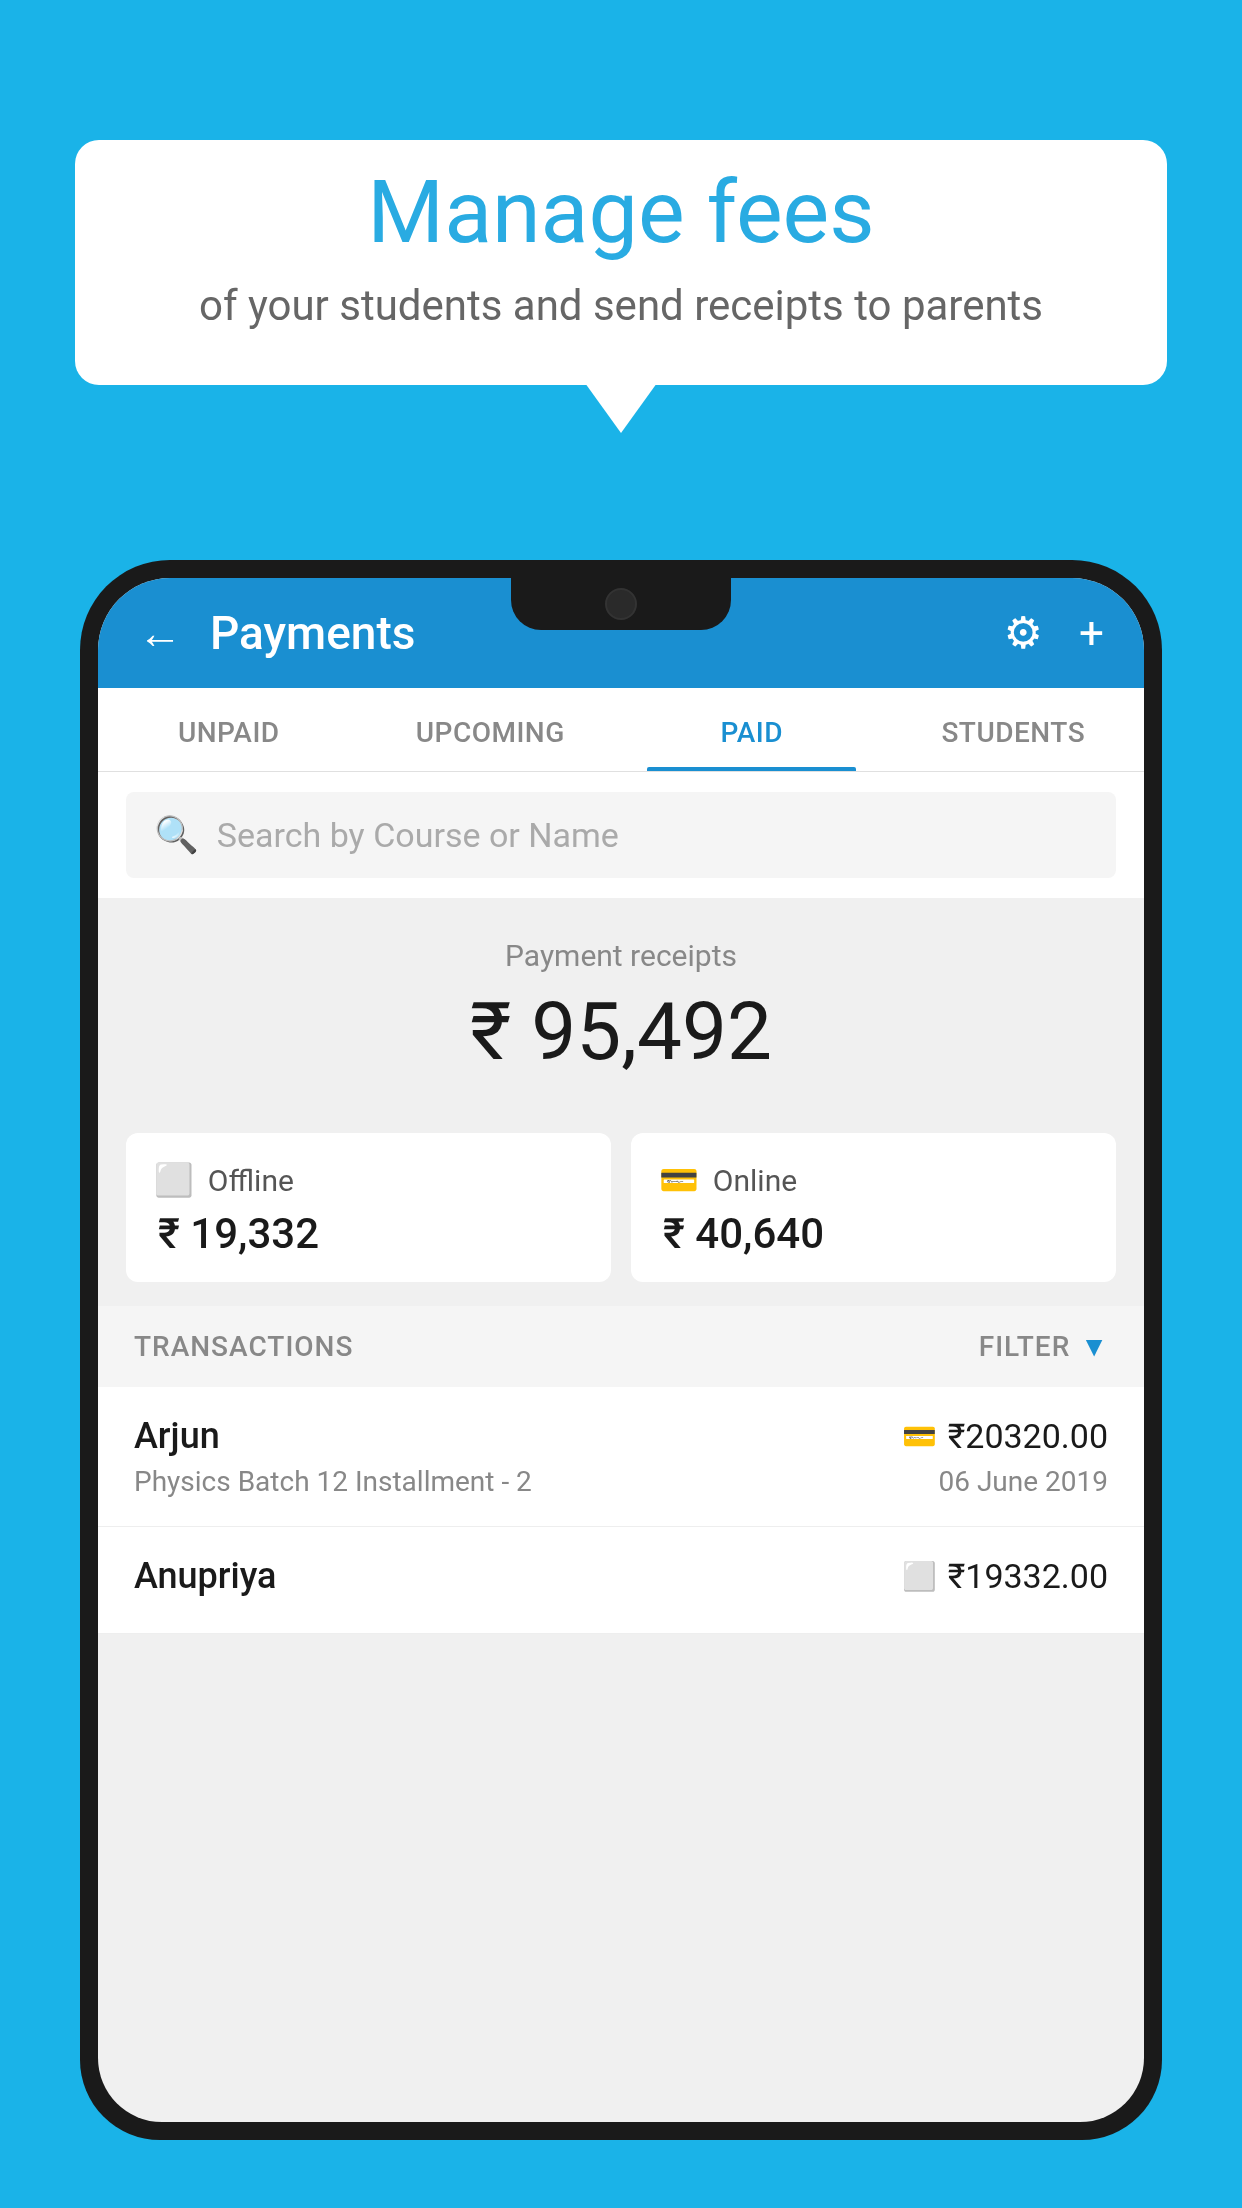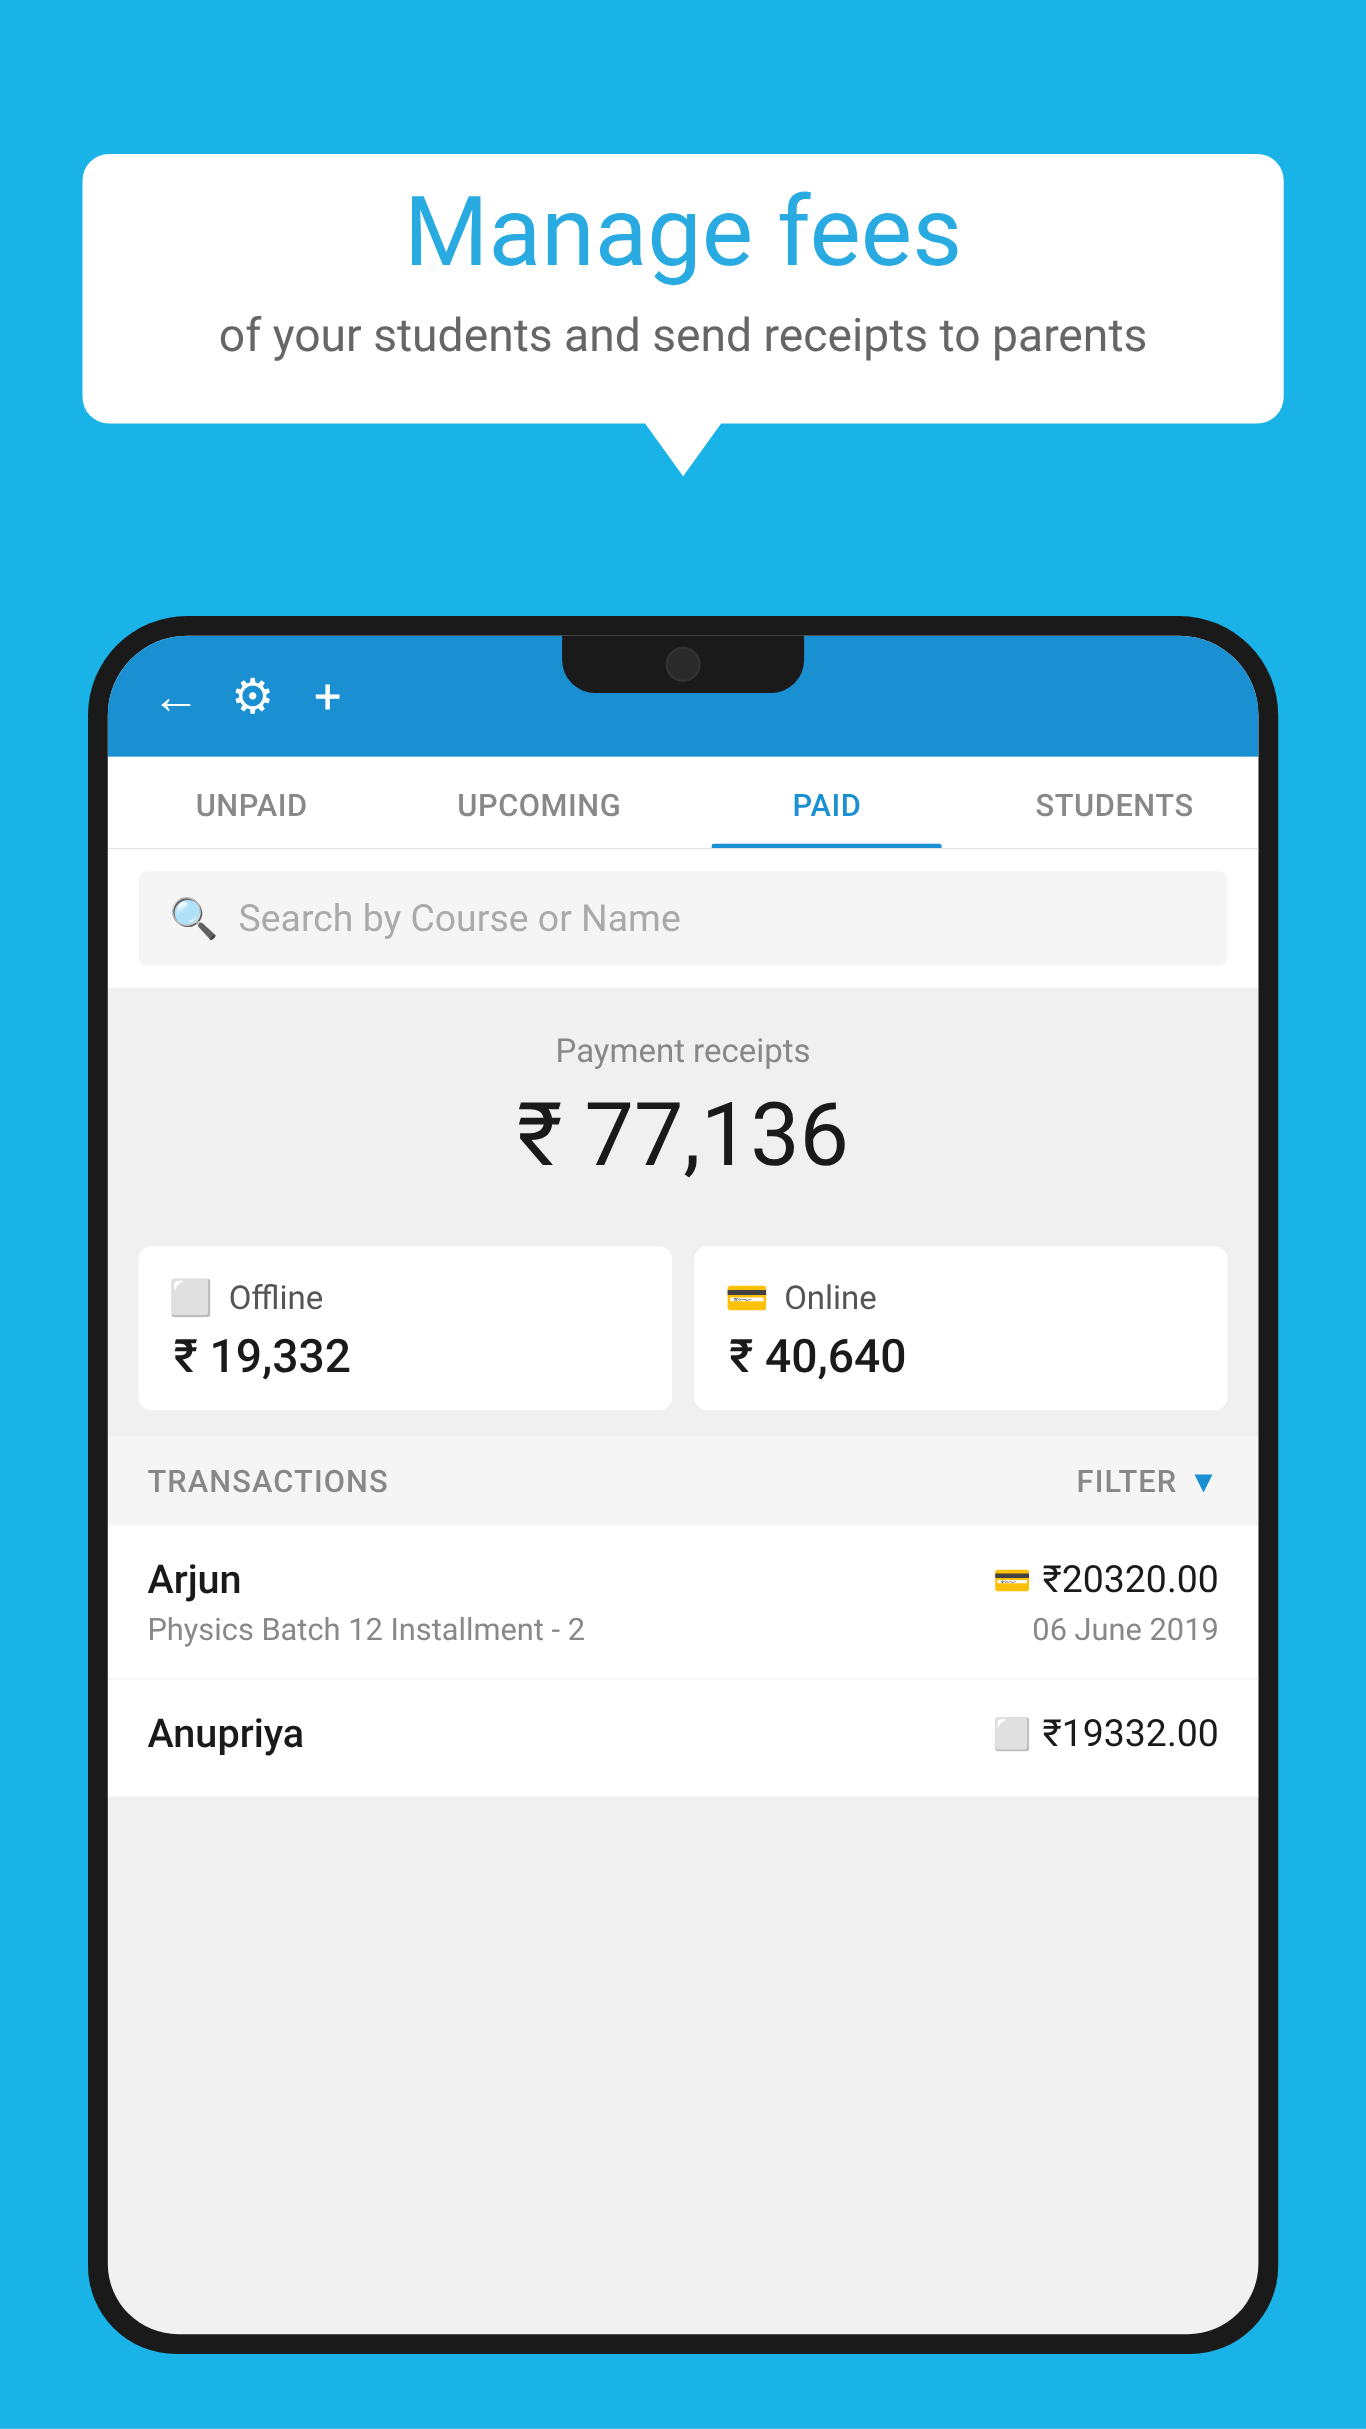--- a/index.html
+++ b/index.html
@@ -419,20 +419,21 @@
 <div class="phone-container">
   <div class="phone-frame">
     <div class="phone-notch-area">
       <div class="phone-camera"></div>
     </div>
     <div class="phone-screen">
 
 
       <div class="app-header">
         <span class="back-arrow">←</span>
+        <span class="header-title">Payments</span>
         <div class="header-actions">
           <span class="gear-icon">⚙</span>
           <span class="plus-icon">+</span>
         </div>
       </div>
 
       <div class="tabs-bar">
         <div class="tab-item">UNPAID</div>
         <div class="tab-item">UPCOMING</div>
         <div class="tab-item active">PAID</div>
@@ -441,21 +442,21 @@
 
       <div class="search-container">
         <div class="search-bar">
           <span class="search-icon-box">🔍</span>
           <span class="search-placeholder">Search by Course or Name</span>
         </div>
       </div>
 
       <div class="payment-received-section">
         <div class="payment-label">Payment receipts</div>
-        <div class="payment-amount">₹ 77,136</div>
+        <div class="payment-amount">₹ 95,492</div>
       </div>
 
       <div class="payment-cards">
         <div class="payment-card">
           <div class="card-header">
             <span class="card-icon">⬜</span>
             <span class="card-type">Offline</span>
           </div>
           <div class="card-amount">₹ 19,332</div>
         </div>

